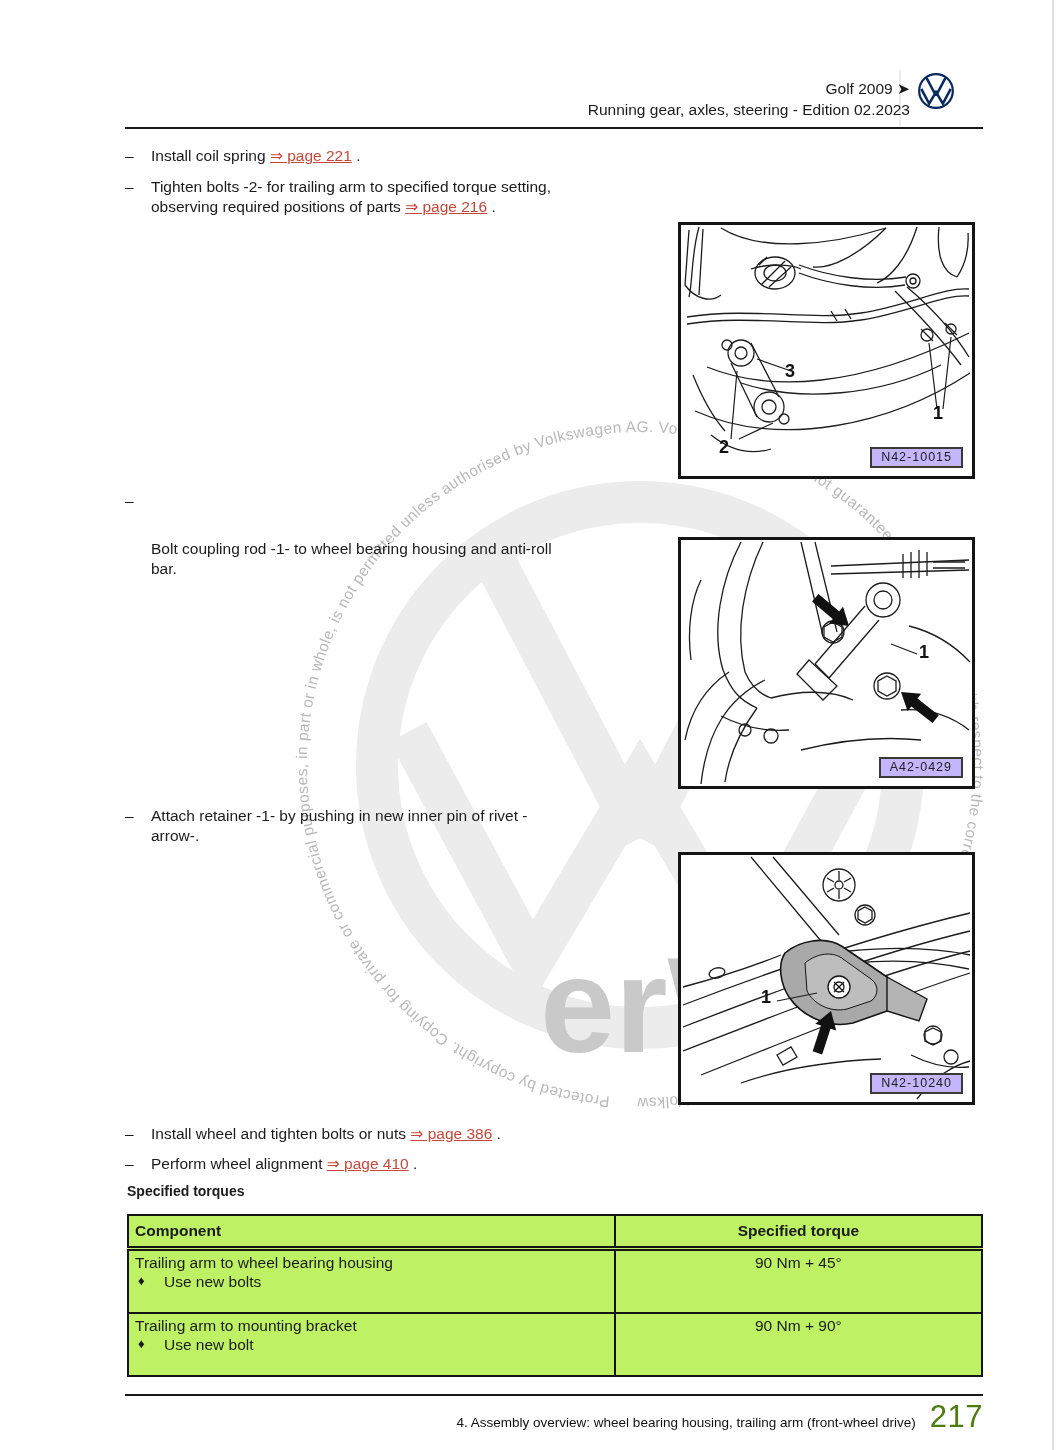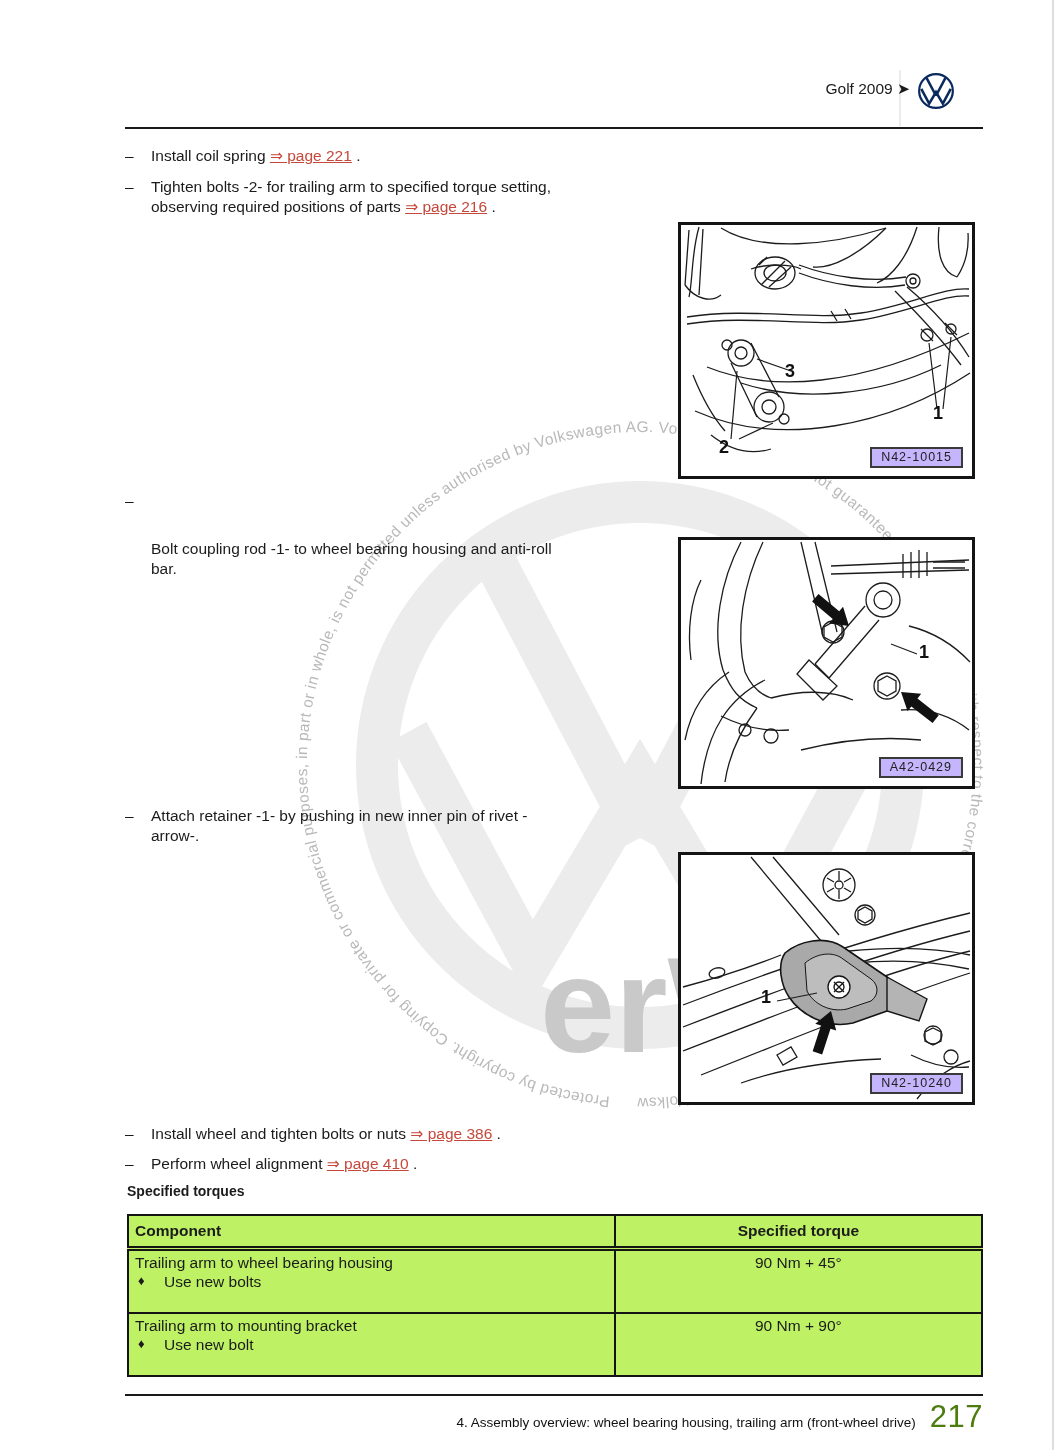--- a/index.html
+++ b/index.html
@@ -82,20 +82,21 @@
       <textPath xlink:href="#wmcirc" href="#wmcirc" startOffset="30">Protected by copyright. Copying for private or commercial purposes, in part or in whole, is not permitted unless authorised by Volkswagen AG. Volkswagen AG does not guarantee or accept any liability with respect to the correctness of information in this document. Copyright by Volkswagen AG.</textPath>
     </text>
   </svg>
 
   <div class="content">
     <div class="page-edge"></div>
     <div class="hdr-sep"></div>
 
     <div class="header-text">
       <div>Golf 2009 ➤</div>
+      <div>Running gear, axles, steering - Edition 02.2023</div>
     </div>
     <svg class="vw-logo" viewBox="-19 -19 38 38">
       <g stroke="#0a2a5e" fill="none" stroke-width="2.4">
         <circle r="16" stroke-width="2.1"></circle>
         <path d="M-9,-12.5 L0,4.5 M9,-12.5 L0,4.5"></path>
         <path d="M-14,-2 L-6.5,12 L0,1 L6.5,12 L14,-2"></path>
       </g>
     </svg>
     <div class="rule rule-top"></div>
 

